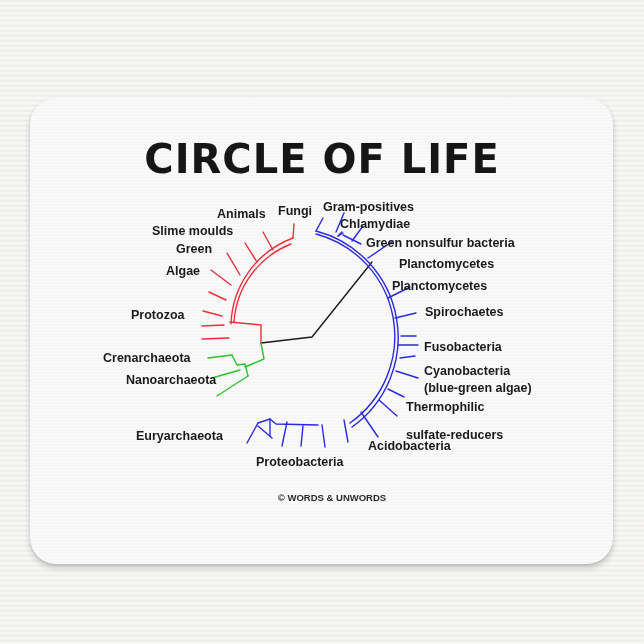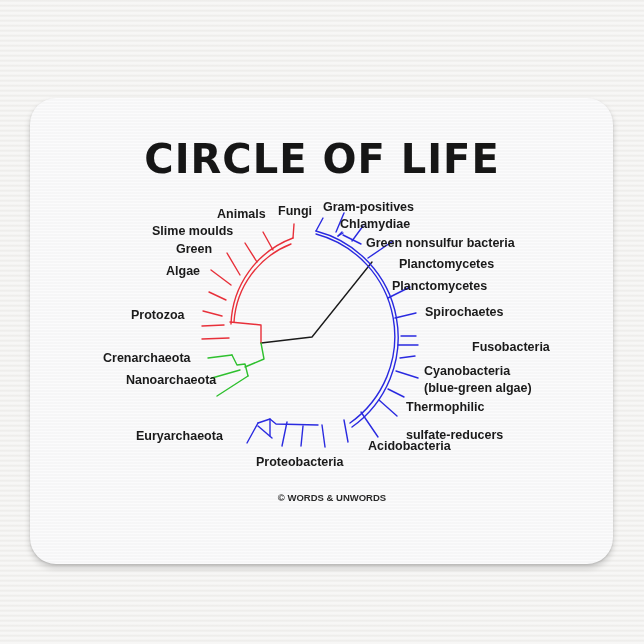--- a/index.html
+++ b/index.html
@@ -109,21 +109,21 @@
 <div class="lbl" style="left:103px; top:351px;">Crenarchaeota</div>
 <div class="lbl" style="left:105px; top:373px;padding-left:21px;">Nanoarchaeota</div>
 <div class="lbl" style="left:136px; top:400px;margin-top:29px;">Euryarchaeota</div>
 
 <div class="lbl" style="left:323px; top:200px;">Gram-positives</div>
 <div class="lbl" style="left:340px; top:217px;">Chlamydiae</div>
 <div class="lbl" style="left:366px; top:236px;text-align:right;">Green nonsulfur bacteria</div>
 <div class="lbl" style="left:399px; top:257px;">Planctomycetes</div>
 <div class="lbl" style="left:392px; top:279px;">Planctomycetes</div>
 <div class="lbl" style="left:425px; top:305px;">Spirochaetes</div>
-<div class="lbl" style="left:424px; top:340px;margin-left:48px;">Fusobacteria</div>
+<div class="lbl" style="left:424px; top:340px;">Fusobacteria</div>
 <div class="lbl" style="left:424px; top:364px;">Cyanobacteria</div>
 <div class="lbl" style="left:424px; top:381px;">(blue-green algae)</div>
 <div class="lbl" style="left:406px; top:400px;">Thermophilic</div>
 <div class="lbl" style="left:406px; top:428px;">sulfate-reducers</div>
 <div class="lbl" style="left:368px; top:439px;">Acidobacteria</div>
 <div class="lbl" style="left:256px; top:455px;">Proteobacteria</div>
 
 <div class="copy">© WORDS &amp; UNWORDS</div>
 
 </body></html>

